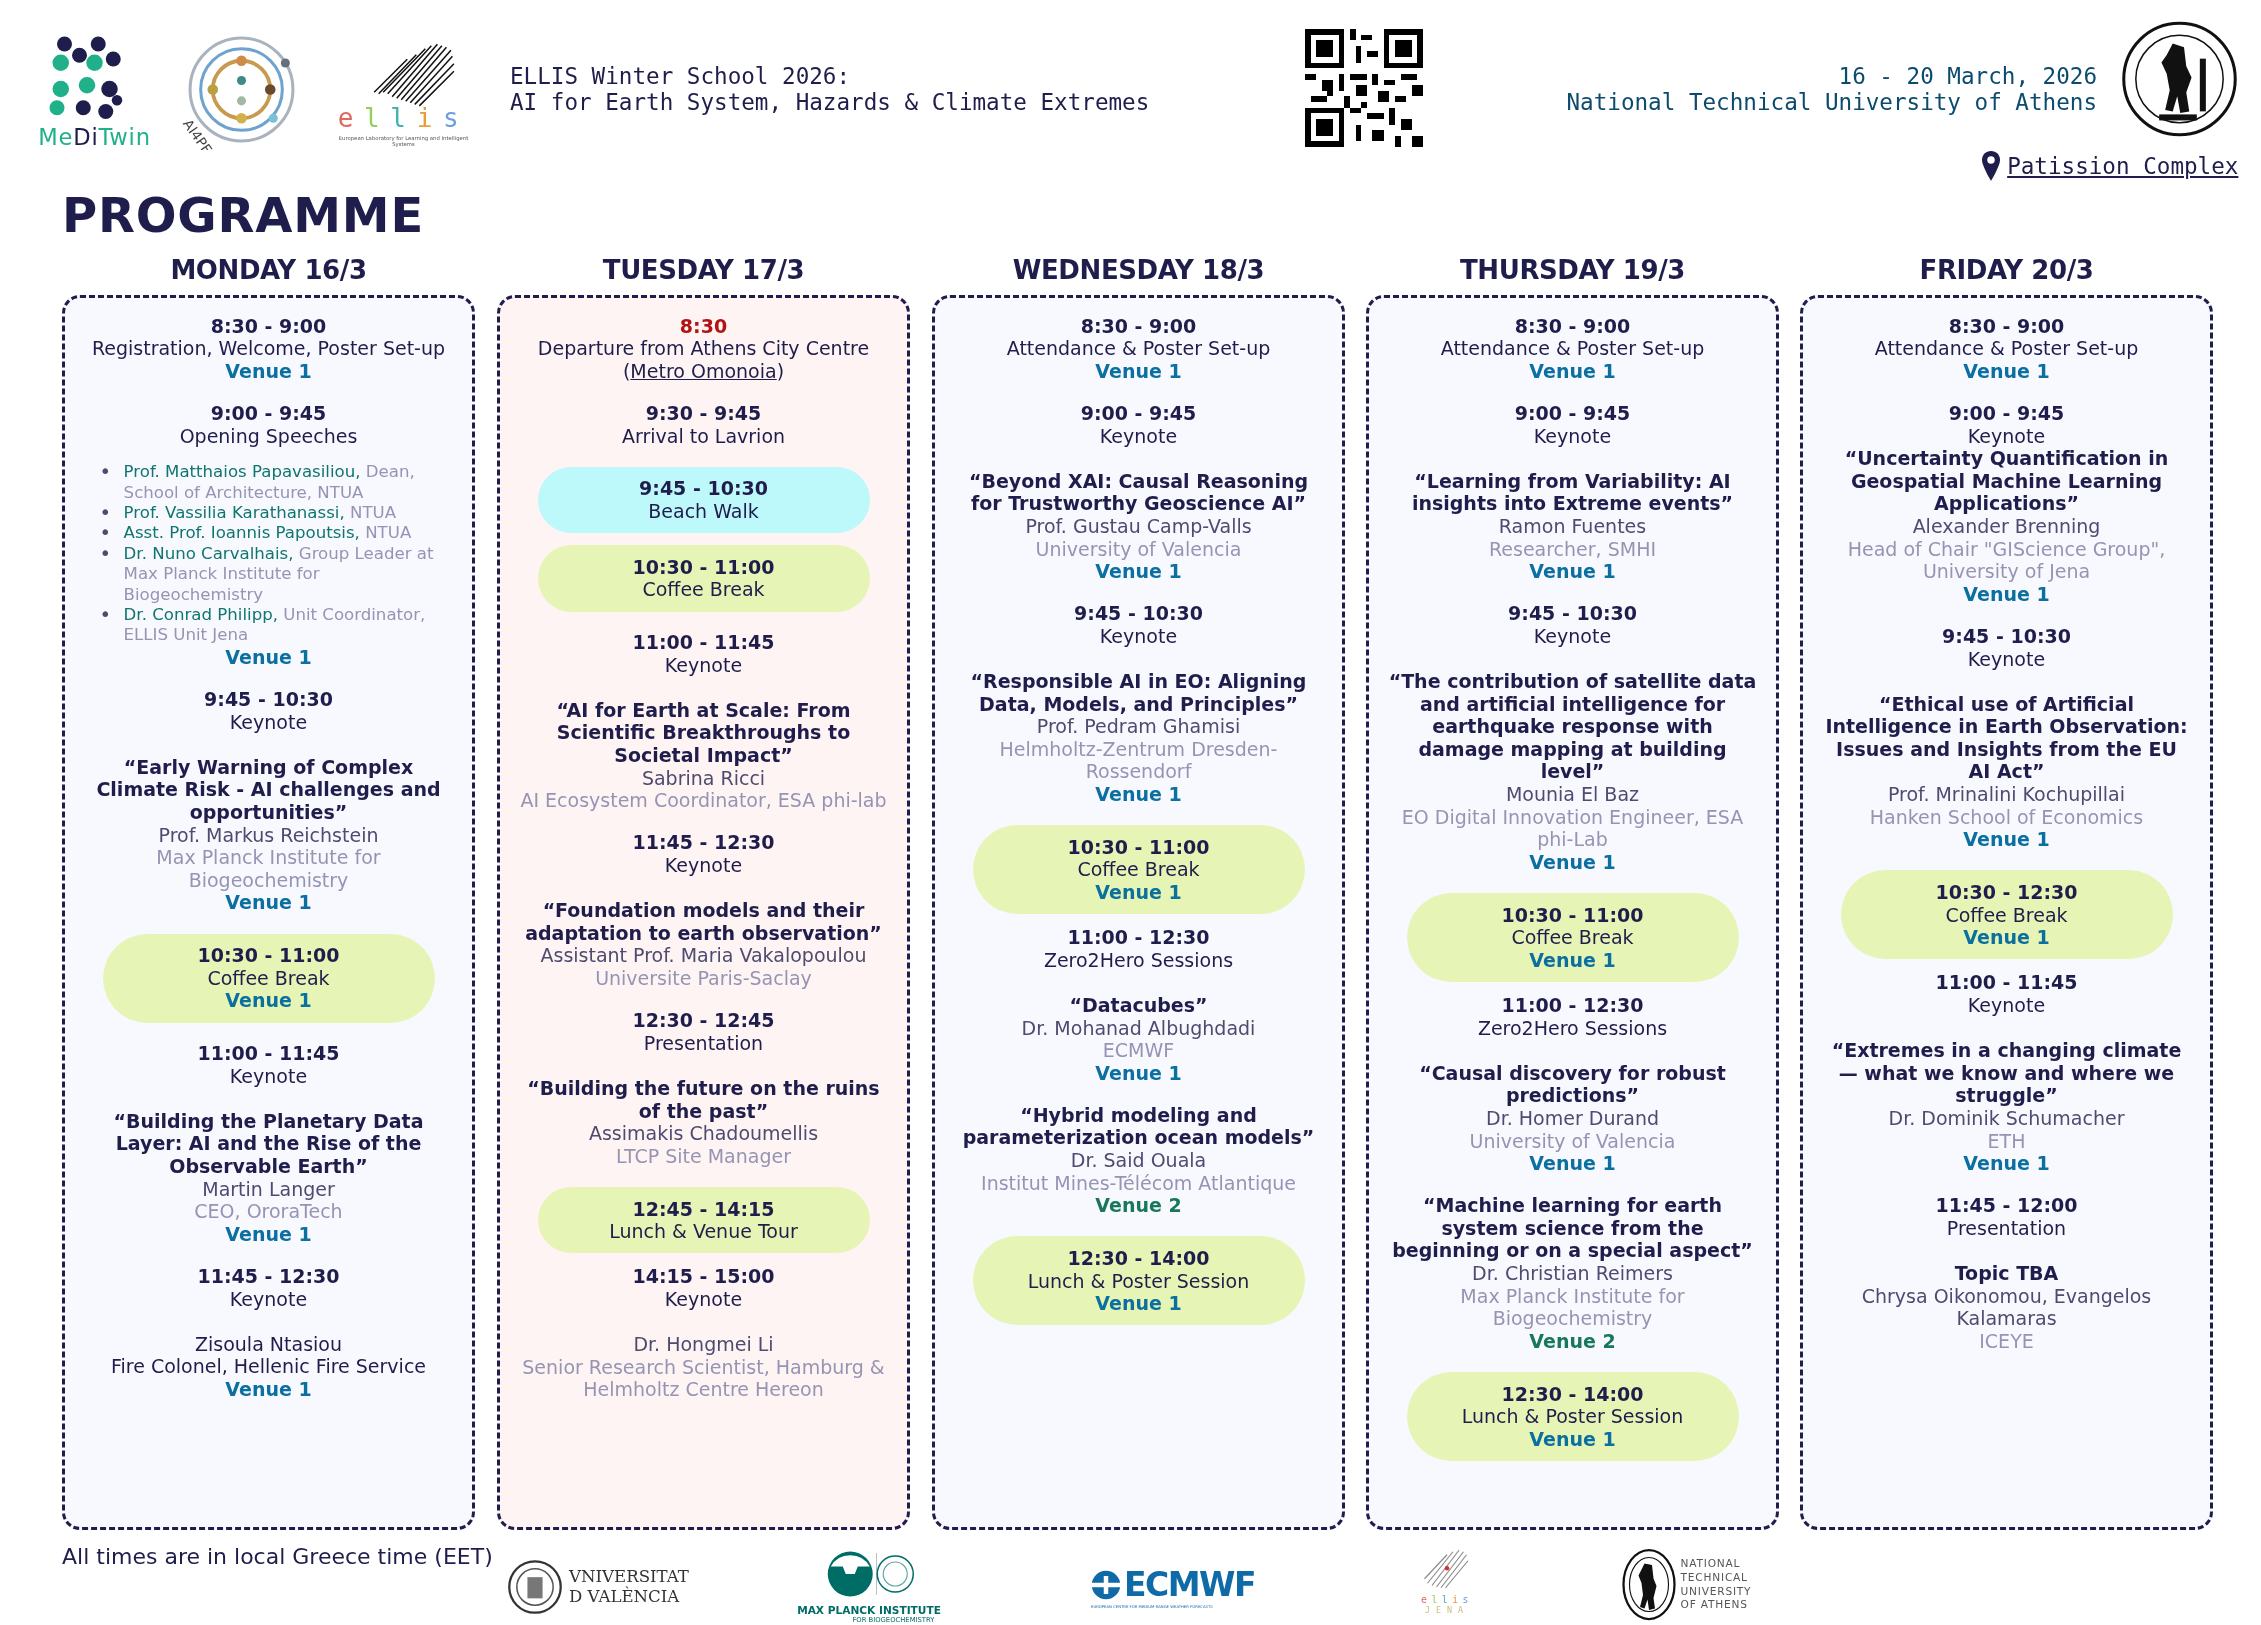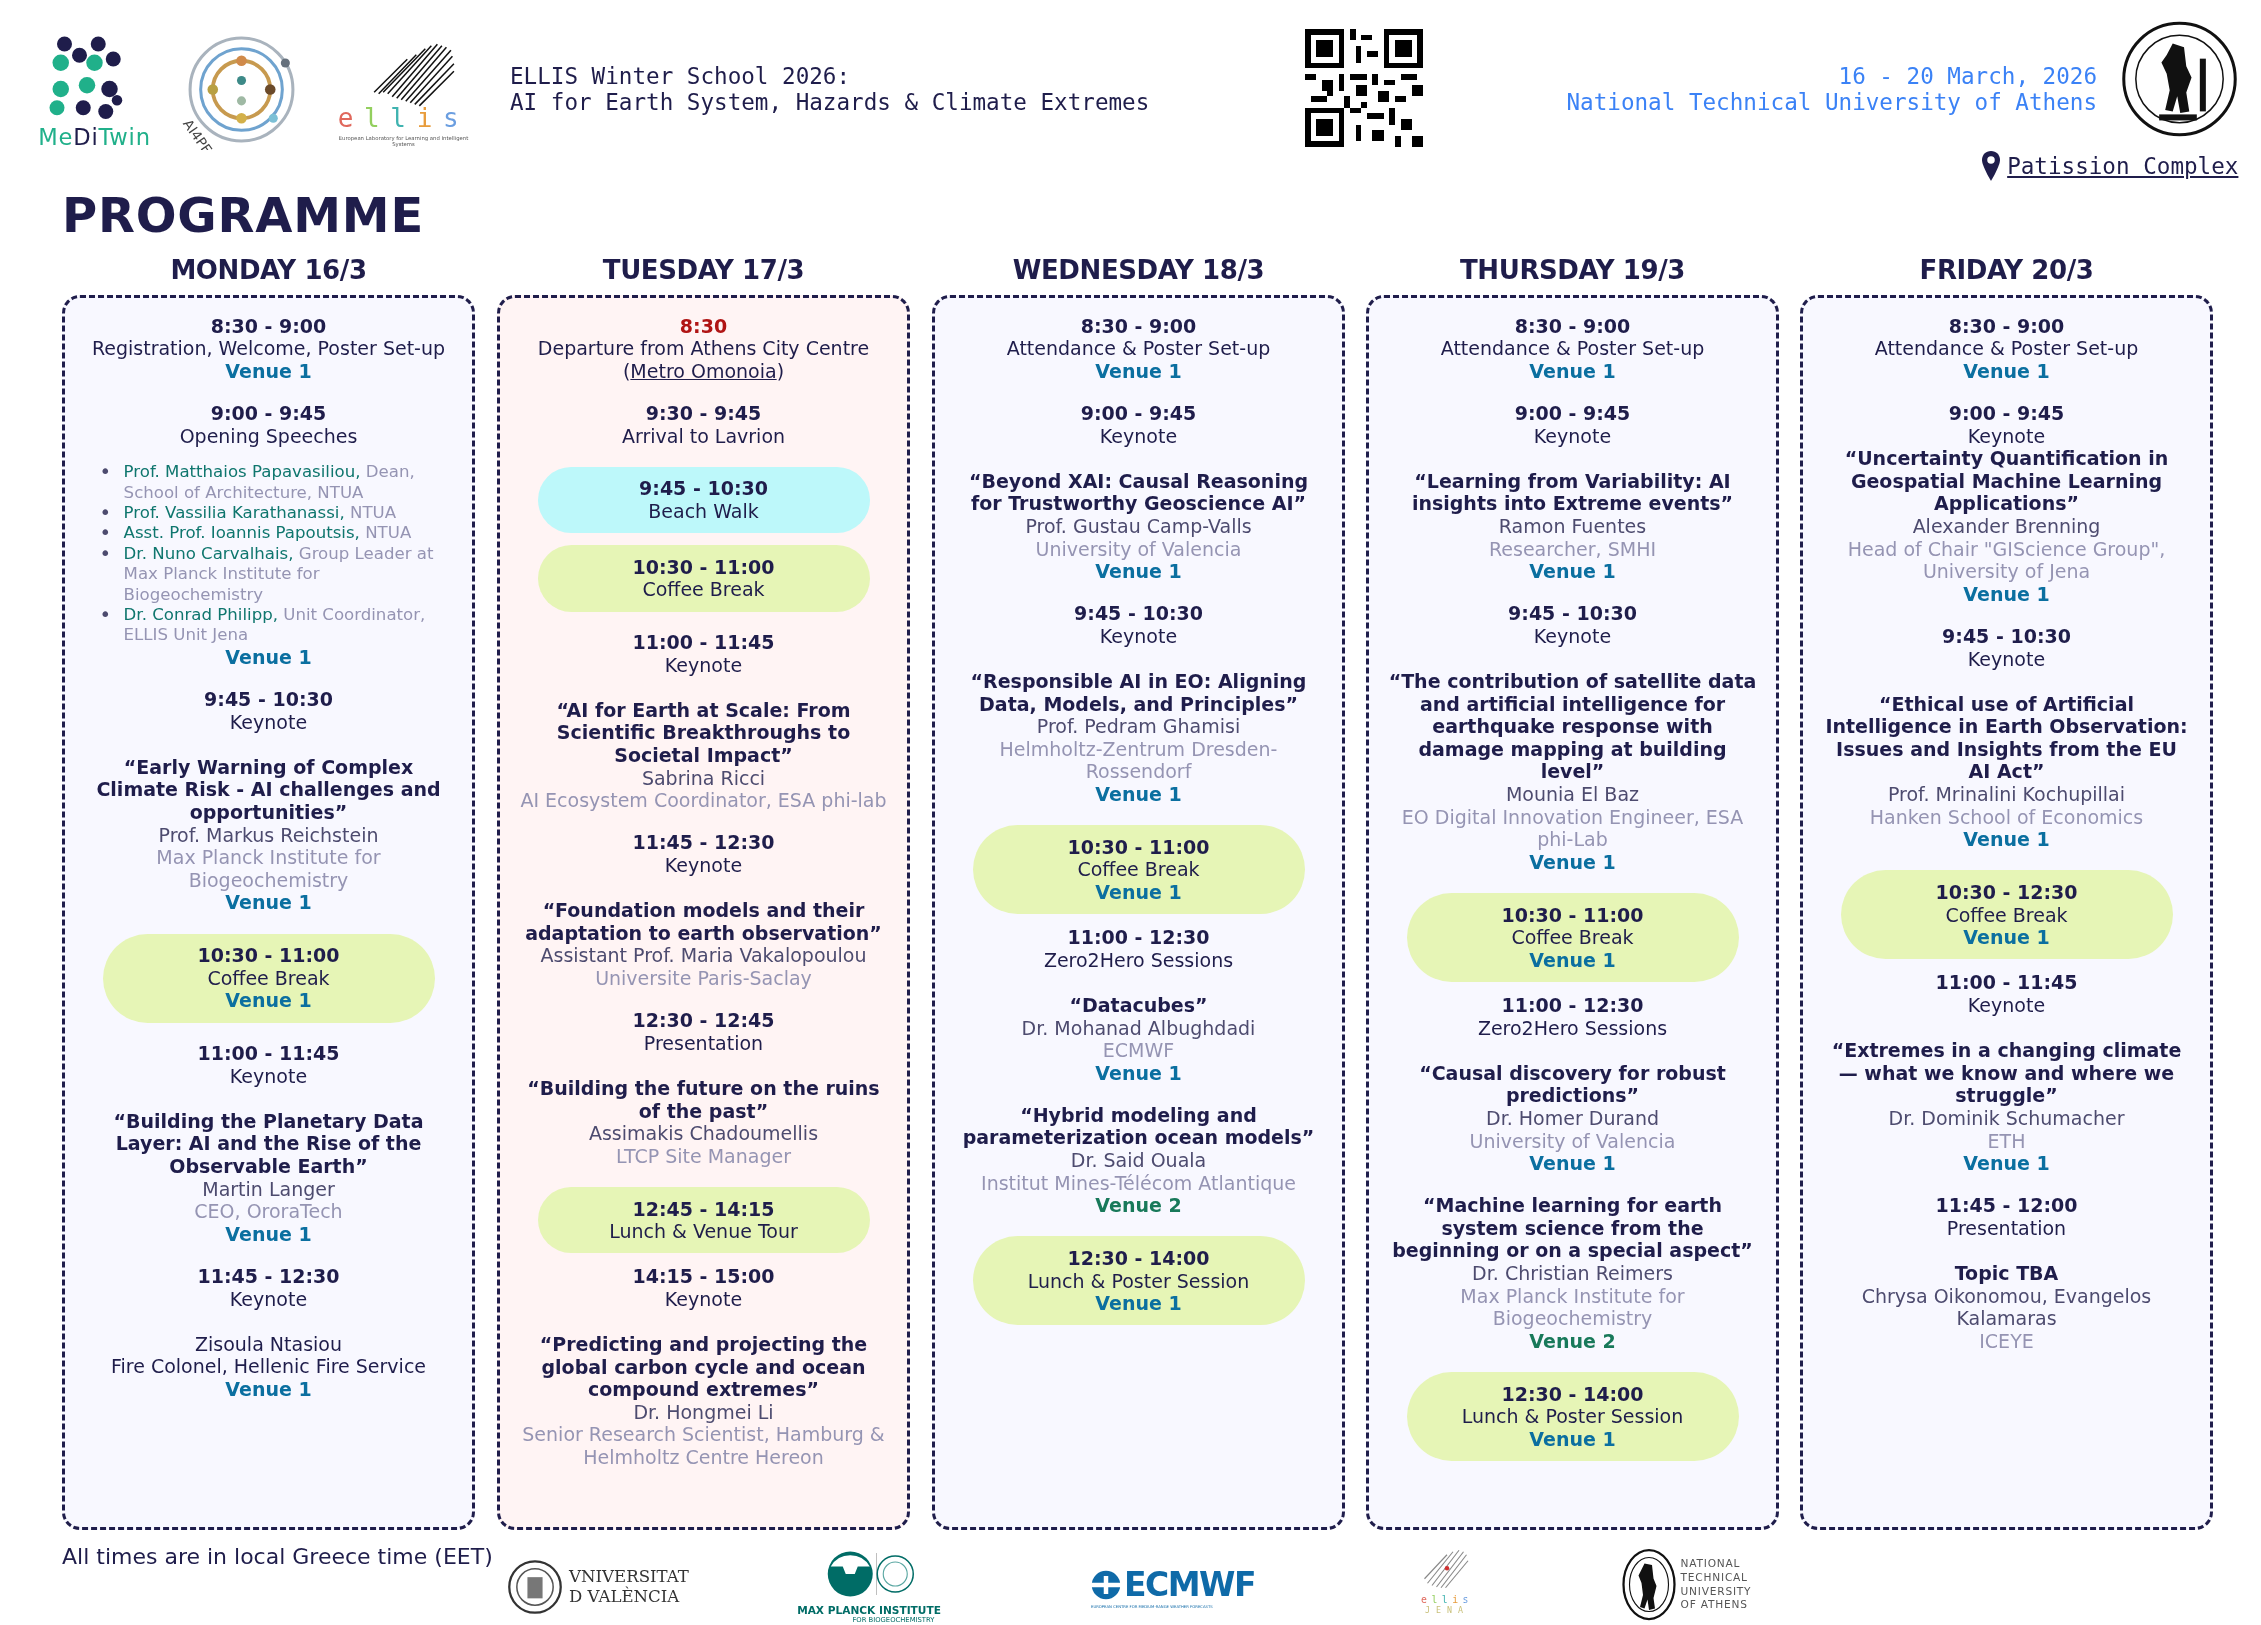--- a/index.html
+++ b/index.html
@@ -13,21 +13,21 @@
   .logo-ai4pex { width: 121px; height: 121px; }
   .logo-ellis { width: 143px; height: 121px; }
   .logo-caption { position: absolute; left: 0; right: 0; text-align: center; font-family: "DejaVu Sans", sans-serif; }
   .meditwin-caption { bottom: 0; font-size: 22.6px; color: #20b08a; letter-spacing: 0.8px; }
   .meditwin-caption .dark { color: #1f1d4b; }
   .ellis-caption { bottom: 16.6px; font-family: "DejaVu Sans Mono", monospace; font-size: 26px; letter-spacing: 10.6px; }
   .ellis-sub { bottom: 3px; font-size: 5.3px; color: #555; }
 
   .event-title { position: absolute; left: 510px; top: 63px; font-family: "DejaVu Sans Mono", monospace; font-size: 22.6px; line-height: 26px; color: #1f1d4b; }
   .qr { position: absolute; left: 1305px; top: 29px; width: 118px; height: 118px; }
-  .event-dates { position: absolute; right: 164px; top: 63px; text-align: right; font-family: "DejaVu Sans Mono", monospace; font-size: 22.6px; line-height: 26px; color: #3b82f6; }
+  .event-dates { position: absolute; right: 164px; top: 63px; text-align: right; font-family: "DejaVu Sans Mono", monospace; font-size: 22.6px; line-height: 26px; color: #0c4a6e; }
   .ntua-seal { position: absolute; left: 2120px; top: 21px; width: 119px; height: 116px; }
   .venue-link { position: absolute; right: 22.6px; top: 151px; display: flex; align-items: center; gap: 7.5px; font-family: "DejaVu Sans Mono", monospace; font-size: 22.6px; color: #1f1d4b; text-decoration: underline; }
   .pin-icon { width: 18px; height: 30px; }
 
   .programme-title { position: absolute; left: 62px; top: 187px; font-size: 48px; font-weight: bold; color: #1f1d4b; letter-spacing: 0.8px; }
 
   
   .day-header { position: absolute; top: 255px; width: 413px; text-align: center; font-size: 26px; font-weight: bold; color: #1f1d4b; letter-spacing: -0.4px; }
   .day-col { position: absolute; top: 295px; width: 413px; height: 1235px; border: 3.8px dashed #1f1d4b; border-radius: 18px; background: #f8f8ff; padding: 16.6px 19.6px 0 19.6px; text-align: center; }
   .day-col.tuesday { background: #fff4f4; }
@@ -286,21 +286,20 @@
     <div class="speaker">Assimakis Chadoumellis</div>
     <div class="affil">LTCP Site Manager</div>
   </div>
   <div class="pill green" style="margin-bottom:12px">
     <div class="time">12:45 - 14:15</div>
     <div class="activity">Lunch &amp; Venue Tour</div>
   </div>
   <div class="slot">
     <div class="time">14:15 - 15:00</div>
     <div class="activity" style="margin-bottom:22.6px">Keynote</div>
-    <div class="talk-title">“Predicting and projecting the global carbon cycle and ocean compound extremes”</div>
     <div class="speaker">Dr. Hongmei Li</div>
     <div class="affil">Senior Research Scientist, Hamburg &amp; Helmholtz Centre Hereon</div>
   </div>
 </div>
 
 <div class="day-header" style="left:932px">WEDNESDAY 18/3</div>
 <div class="day-col" style="left:932px">
   <div class="slot">
     <div class="time">8:30 - 9:00</div>
     <div class="activity">Attendance &amp; Poster Set-up</div>

